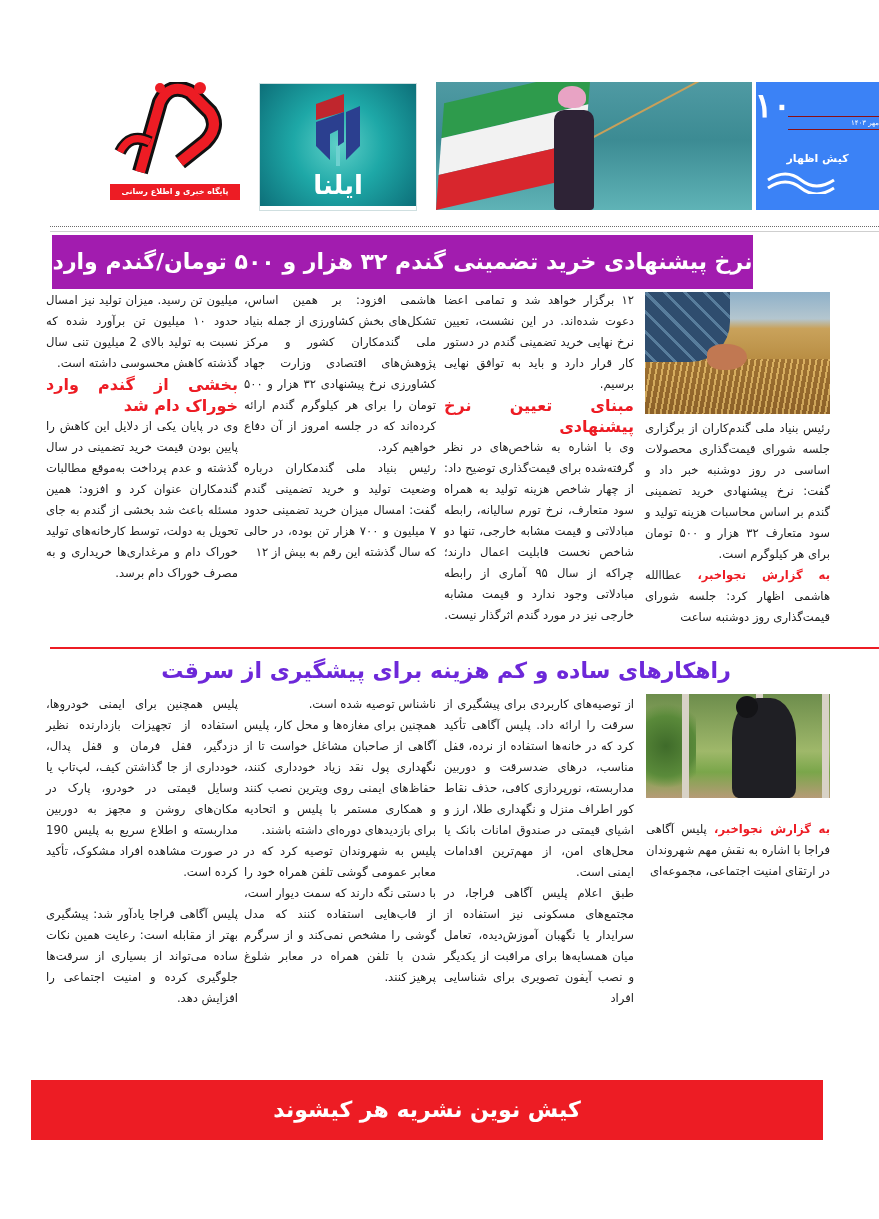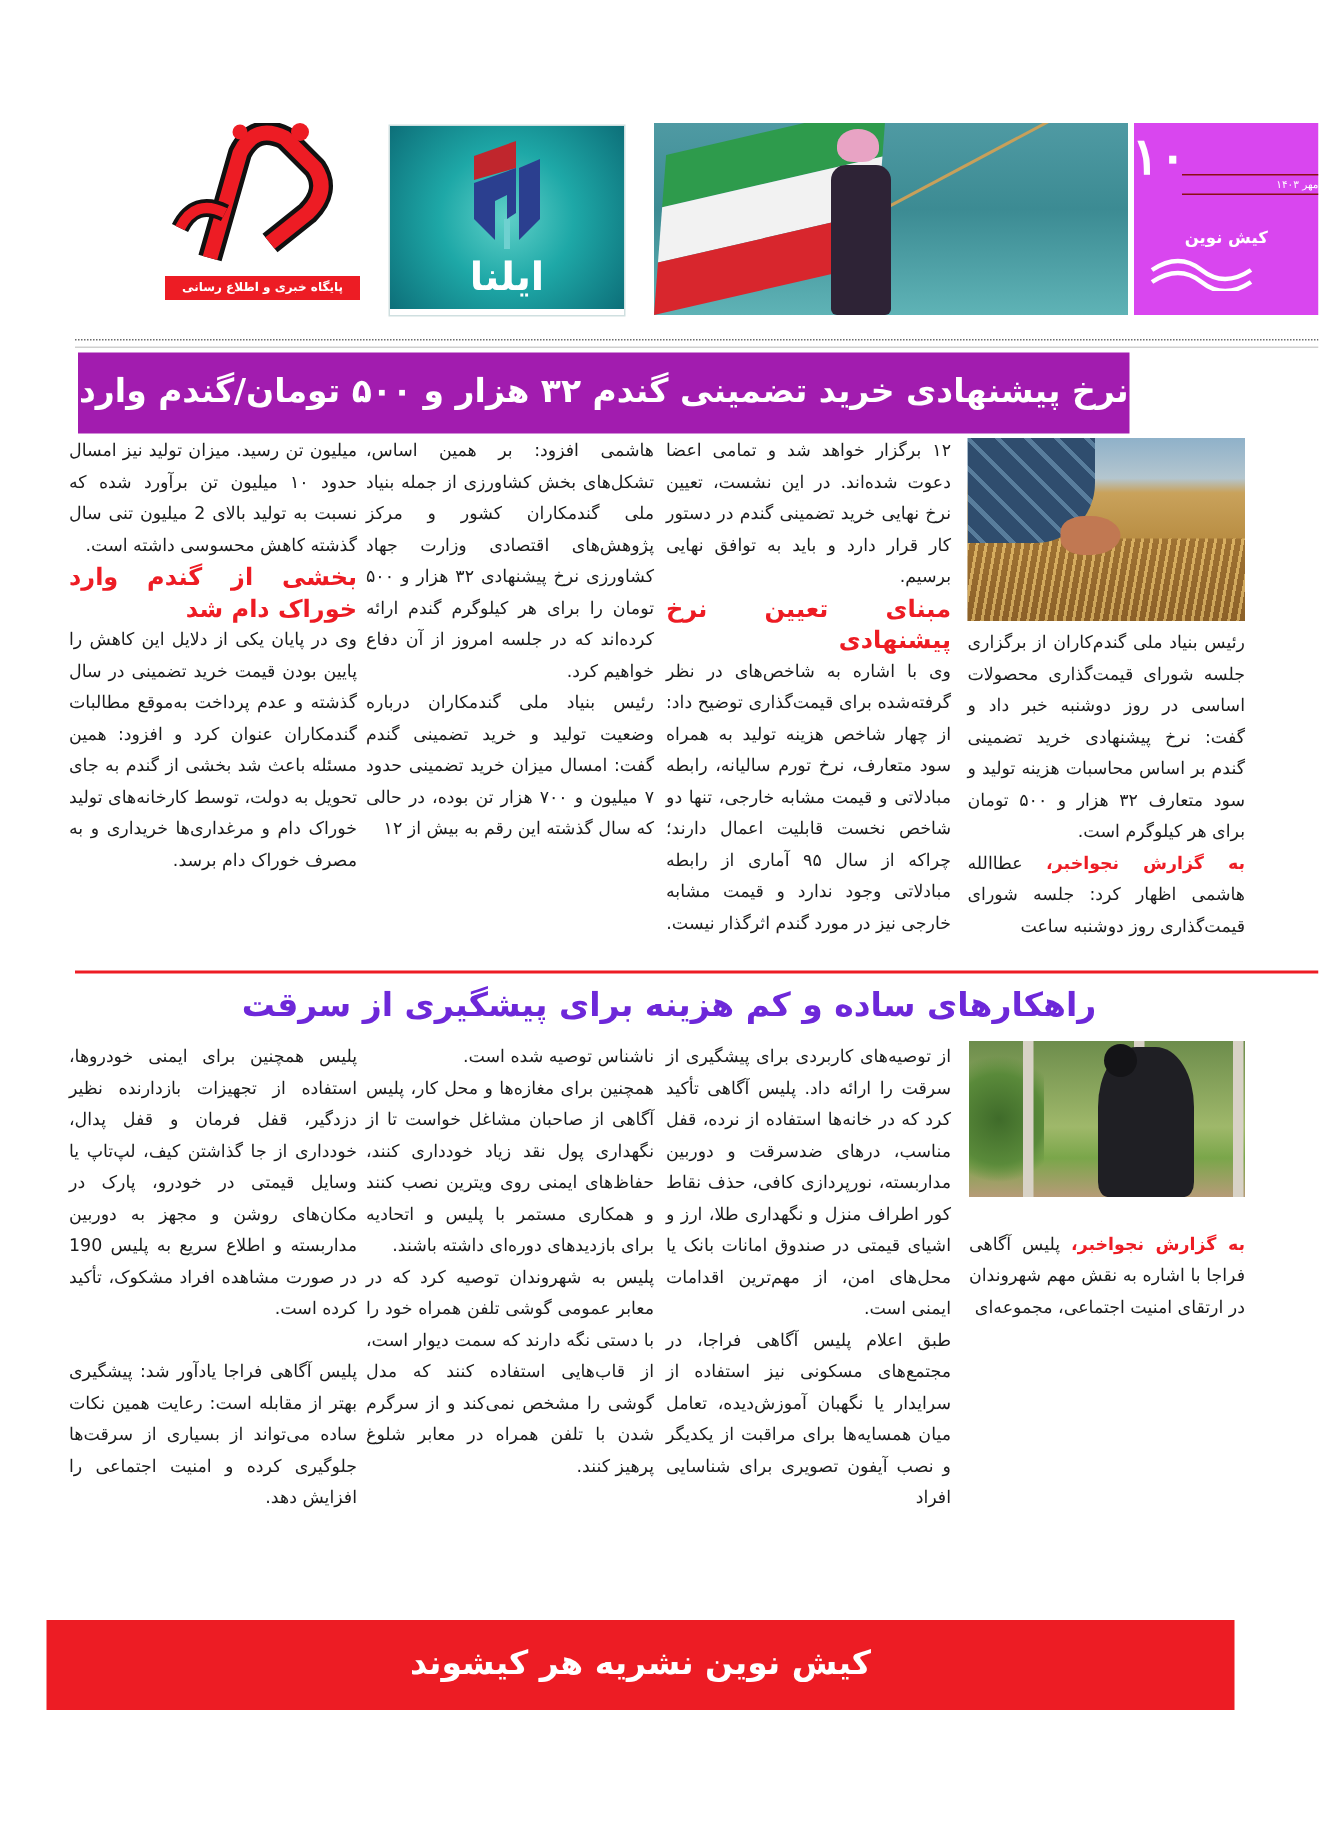--- a/index.html
+++ b/index.html
@@ -3,21 +3,21 @@
 <meta charset="utf-8">
 <style>
   * { box-sizing: border-box; margin: 0; padding: 0; }
   html, body { width: 879px; height: 1219px; background: #ffffff; overflow: hidden; }
   body { position: relative; font-family: "DejaVu Sans", sans-serif; color: #1a1a1a; }
 
   .abs { position: absolute; }
 
   
   .masthead-red {
-    left: 756px; top: 82px; width: 123px; height: 128px; background: #d946ef;
+    left: 756px; top: 82px; width: 123px; height: 128px; background: #3b82f6;
   }
   .page-num {
     position: absolute; right: 88px; top: 6px; color: #fff; font-weight: bold;
     font-size: 34px; font-family: "Liberation Sans", sans-serif; line-height: 1;
     direction: rtl;
   }
   .date-line {
     position: absolute; left: 32px; right: 0; top: 34px; height: 14px;
     border-top: 1px solid #8a0f14; border-bottom: 1px solid #8a0f14;
     color: #fff; font-size: 7px; text-align: right; line-height: 12px; direction: rtl;
@@ -126,21 +126,21 @@
     color: #fff; font-weight: bold; font-size: 22px; direction: rtl; text-align: center;
     line-height: 60px; font-family: "DejaVu Sans", sans-serif;
   }
 </style>
 </head>
 <body>
 
 <div class="abs masthead-red">
   <div class="page-num">۱۰</div>
   <div class="date-line">مهر ۱۴۰۳</div>
-  <div class="brand">کیش نوین</div>
+  <div class="brand">کیش اظهار</div>
   <svg class="brand-wave" viewBox="0 0 70 24">
     <path d="M2 10 Q 20 -2 35 10 T 68 10" stroke="#fff" stroke-width="3" fill="none"></path>
     <path d="M2 18 Q 20 6 35 18 T 68 18" stroke="#fff" stroke-width="3" fill="none"></path>
   </svg>
 </div>
 
 <div class="abs photo-kite">
   <div class="rope"></div>
   <div class="flag">
     <div class="g"></div>

